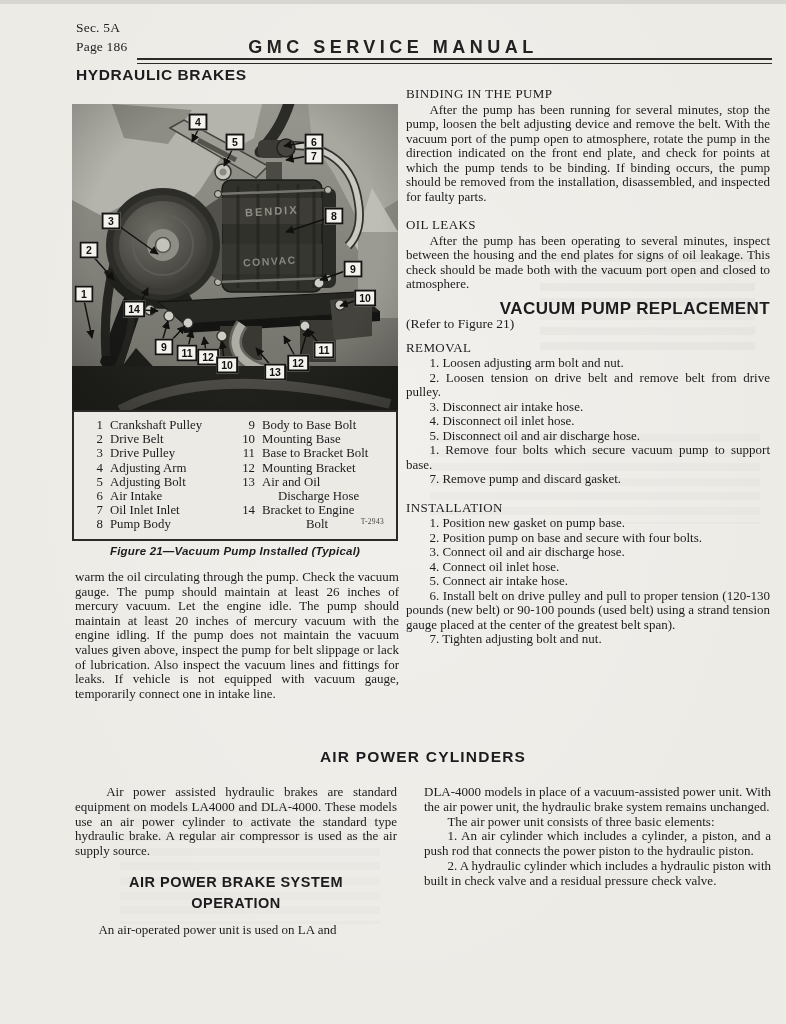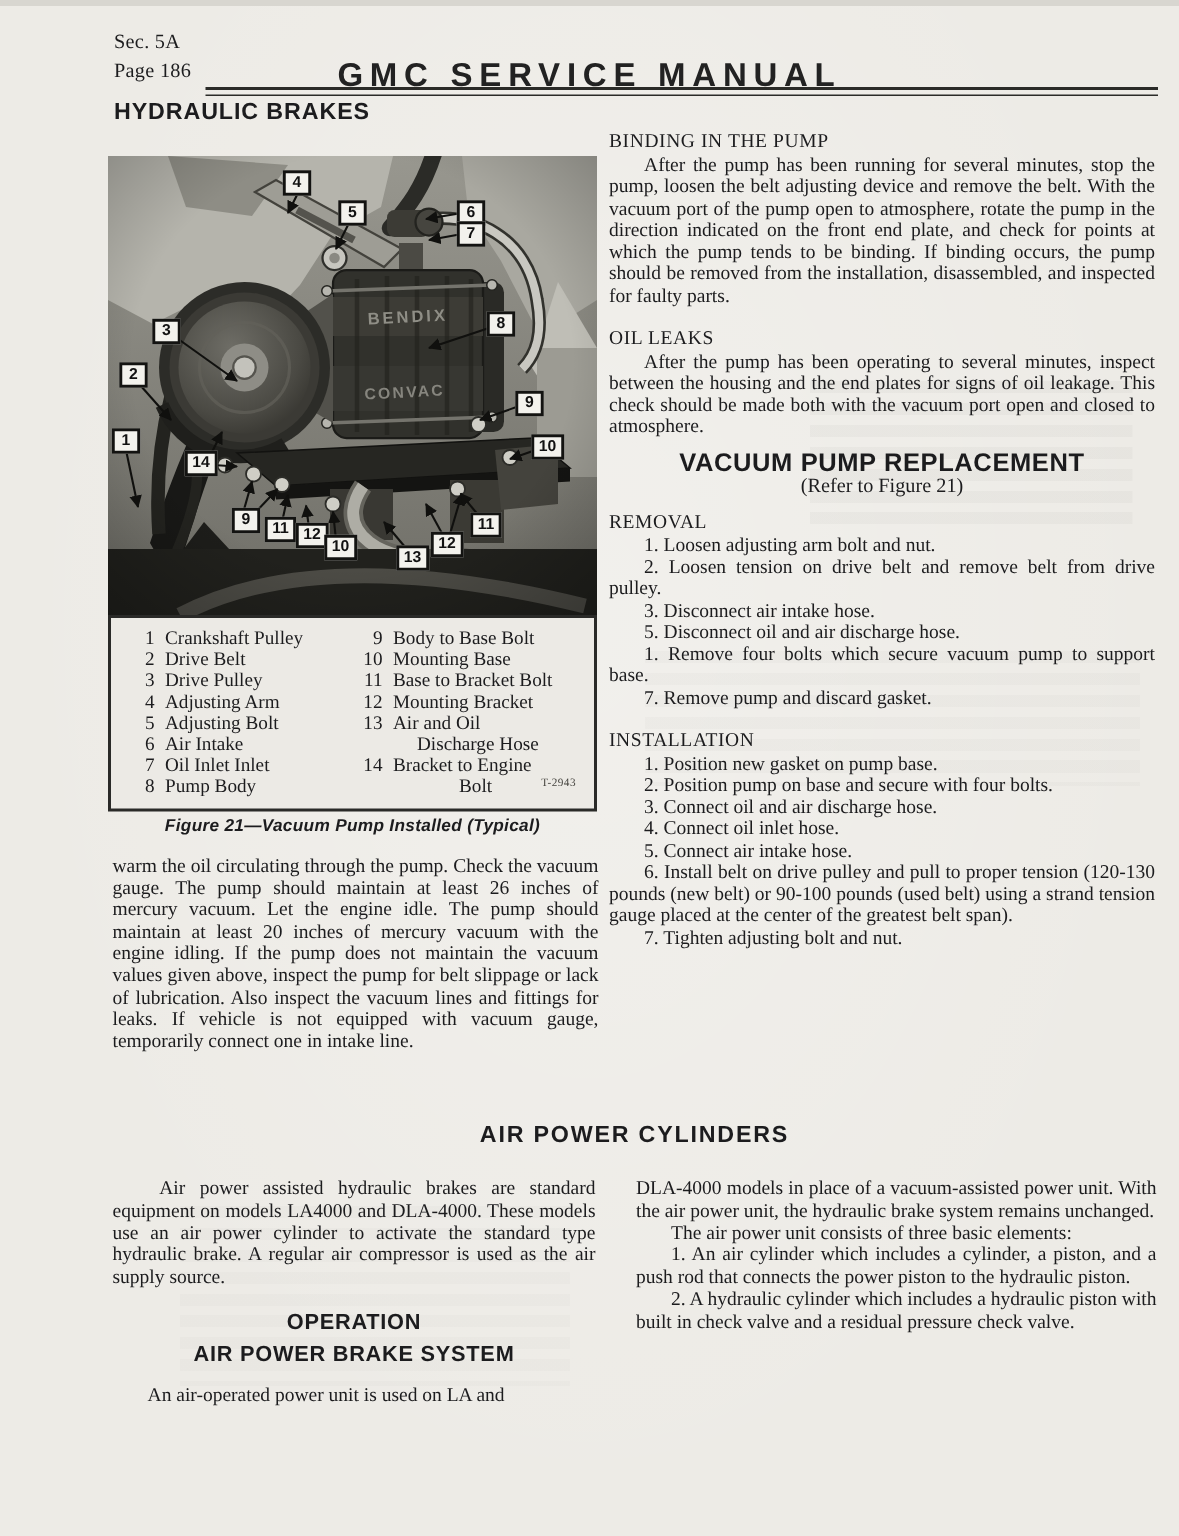--- a/index.html
+++ b/index.html
@@ -9,21 +9,21 @@
     background-image:radial-gradient(ellipse at 50% 40%, rgba(255,255,255,.25), rgba(0,0,0,0) 70%);
     overflow:hidden;color:#1c1c1e;
     font-family:"Liberation Serif", serif;
   }
   .sans{font-family:"Liberation Sans", sans-serif;}
 
   
   .sec-line{position:absolute;left:76px;font-size:13.5px;letter-spacing:.2px;}
   .sec-1{top:16px;} .sec-2{top:35px;}
   .manual-title{position:absolute;left:0;top:33px;width:786px;text-align:center;
-    font-weight:bold;font-size:22px;letter-spacing:4.5px;color:#222;}
+    font-weight:bold;font-size:18px;letter-spacing:4.5px;color:#222;}
   .dbl-rule{position:absolute;left:137px;right:14px;top:54px;height:3px;
     border-top:2.5px solid #2b2b28;border-bottom:1.8px solid #2b2b28;}
   .chapter{position:absolute;left:76px;top:62px;font-weight:bold;font-size:15.5px;letter-spacing:.6px;}
 
   
   .photo-wrap{position:absolute;left:72px;top:100px;width:326px;height:306px;background:#6f6e68;}
   .photo-wrap svg{display:block;}
   .co{position:absolute;transform:translate(-50%,-50%);background:#f3f2ed;border:2px solid #131311;
     font-family:"Liberation Sans",sans-serif;font-weight:bold;font-size:10.5px;line-height:11px;
     padding:1px 3px;color:#111;min-width:9px;text-align:center;z-index:3;}
@@ -39,22 +39,22 @@
   .fig-caption{position:absolute;left:72px;top:541px;width:326px;text-align:center;
     font-weight:bold;font-style:italic;font-size:11.5px;letter-spacing:.2px;}
 
   
   .left-col-text{position:absolute;left:75px;top:566px;width:324px;
     font-size:13px;line-height:14.6px;text-align:justify;}
   .right-col{position:absolute;left:406px;top:83px;width:364px;font-size:13px;line-height:14.5px;}
   .runin{font-size:13px;font-weight:normal;letter-spacing:.4px;margin:0 0 1px 0;}
   .mt{margin-top:14px;}
   p.body, p.step{margin:0;text-align:justify;text-indent:1.8em;}
-  .big-head{font-weight:bold;font-size:17px;text-align:center;letter-spacing:.4px;margin:10px 0 1px 0;}
-  .sub-head{text-align:center;font-size:13.5px;margin:1px 0 9px 0;}
+  .big-head{font-weight:bold;font-size:17px;text-align:right;letter-spacing:.4px;margin:10px 0 1px 0;}
+  .sub-head{text-align:left;font-size:13.5px;margin:1px 0 9px 0;}
 
   
   .aph{position:absolute;left:75px;top:744px;width:696px;text-align:center;
     font-weight:bold;font-size:15.5px;letter-spacing:1.2px;}
   .bottom-cols{position:absolute;left:75px;top:781px;width:696px;display:grid;
     grid-template-columns:322px 1fr;column-gap:27px;font-size:13px;line-height:14.8px;}
   .bottom-cols p{margin:0;text-align:justify;}
   .ind{text-indent:2.4em;}
   .ind2{text-indent:1.8em;}
   .subhead2{text-align:center;font-weight:bold;font-size:14.5px;line-height:21px;
@@ -300,42 +300,43 @@
     <h3 class="runin mt">OIL LEAKS</h3>
     <p class="body">After the pump has been operating to several minutes, inspect between the housing and the end plates for signs of oil leakage. This check should be made both with the vacuum port open and closed to atmosphere.</p>
 
     <div class="big-head sans">VACUUM PUMP REPLACEMENT</div>
     <div class="sub-head">(Refer to Figure 21)</div>
 
     <h3 class="runin">REMOVAL</h3>
     <p class="step">1. Loosen adjusting arm bolt and nut.</p>
     <p class="step">2. Loosen tension on drive belt and remove belt from drive pulley.</p>
     <p class="step">3. Disconnect air intake hose.</p>
+    <p class="step">4. Disconnect oil inlet hose.</p>
     <p class="step">5. Disconnect oil and air discharge hose.</p>
     <p class="step">1. Remove four bolts which secure vacuum pump to support base.</p>
     <p class="step">7. Remove pump and discard gasket.</p>
 
     <h3 class="runin mt">INSTALLATION</h3>
     <p class="step">1. Position new gasket on pump base.</p>
     <p class="step">2. Position pump on base and secure with four bolts.</p>
     <p class="step">3. Connect oil and air discharge hose.</p>
     <p class="step">4. Connect oil inlet hose.</p>
     <p class="step">5. Connect air intake hose.</p>
     <p class="step">6. Install belt on drive pulley and pull to proper tension (120-130 pounds (new belt) or 90-100 pounds (used belt) using a strand tension gauge placed at the center of the greatest belt span).</p>
     <p class="step">7. Tighten adjusting bolt and nut.</p>
   </div>
 
   <div class="aph sans">AIR POWER CYLINDERS</div>
 
   <div class="bottom-cols">
     <div>
       <p class="ind">Air power assisted hydraulic brakes are standard equipment on models LA4000 and DLA-4000. These models use an air power cylinder to activate the standard type hydraulic brake. A regular air compressor is used as the air supply source.</p>
       <div class="subhead2 sans">
+        <div>AIR POWER BRAKE SYSTEM</div>
         <div>OPERATION</div>
-        <div>AIR POWER BRAKE SYSTEM</div>
       </div>
       <p class="ind2 p-after-head">An air-operated power unit is used on LA and</p>
     </div>
     <div>
       <p>DLA-4000 models in place of a vacuum-assisted power unit. With the air power unit, the hydraulic brake system remains unchanged.</p>
       <p class="ind2">The air power unit consists of three basic elements:</p>
       <p class="ind2">1. An air cylinder which includes a cylinder, a piston, and a push rod that connects the power piston to the hydraulic piston.</p>
       <p class="ind2">2. A hydraulic cylinder which includes a hydraulic piston with built in check valve and a residual pressure check valve.</p>
     </div>
   </div>

